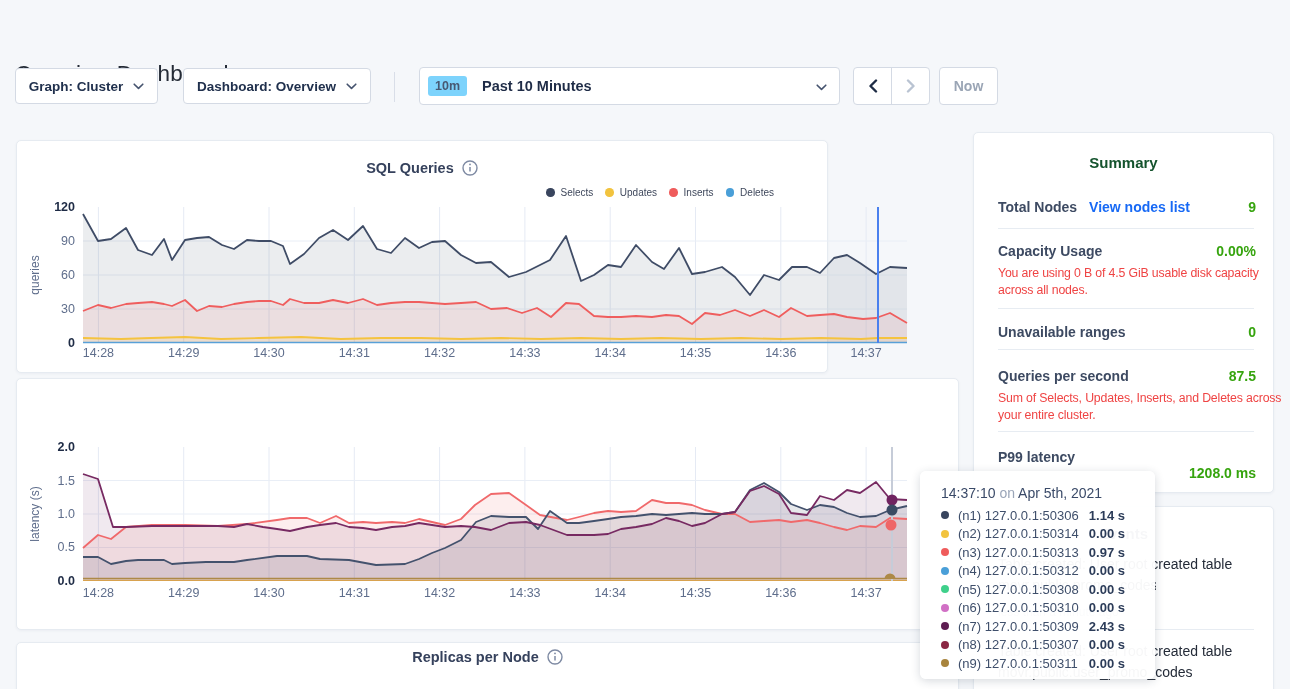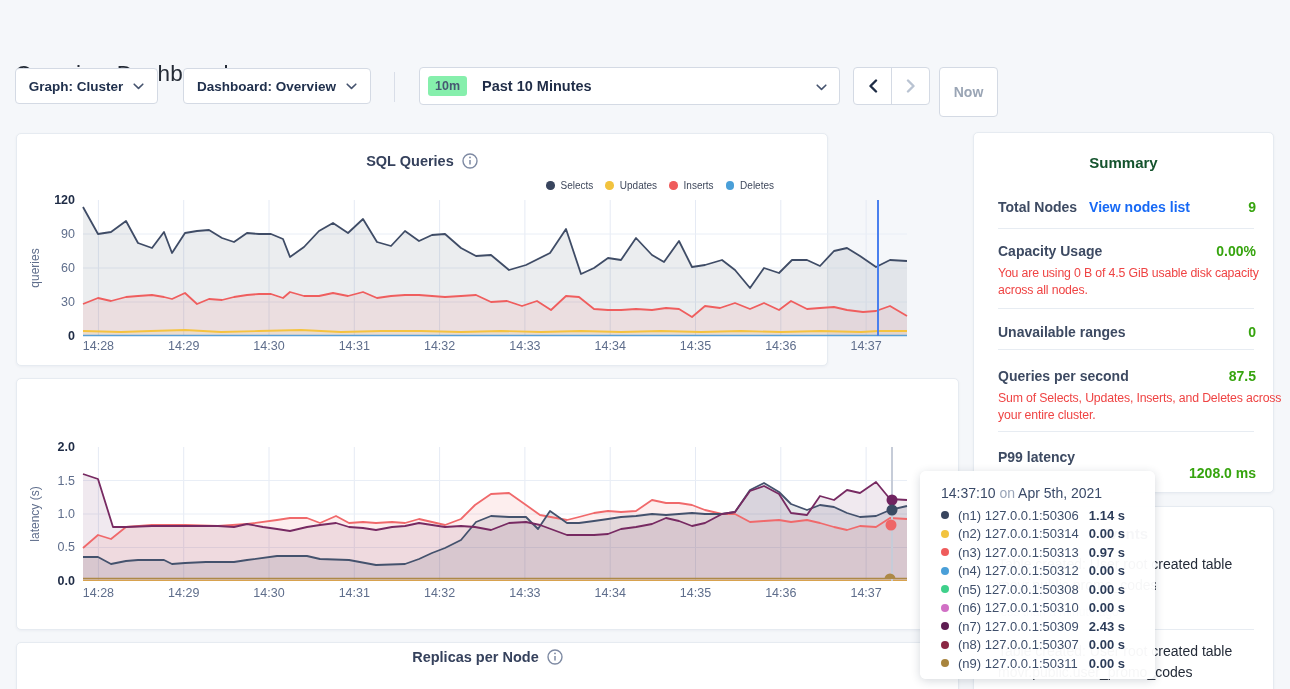--- a/index.html
+++ b/index.html
@@ -33,42 +33,42 @@
 
 <div class="btn" style="left:15px; top:68px; width:143px; height:36px; gap:10px;">Graph: Cluster <svg width="11" height="7" viewBox="0 0 11 7">
       <path d="M1.2 1.2 L5.5 5.4 L9.8 1.2" fill="none" stroke="#45536e" stroke-width="1.6" stroke-linecap="round" stroke-linejoin="round"></path>
     </svg></div>
 <div class="btn" style="left:183px; top:68px; width:188px; height:36px; gap:10px;">Dashboard: Overview <svg width="11" height="7" viewBox="0 0 11 7">
       <path d="M1.2 1.2 L5.5 5.4 L9.8 1.2" fill="none" stroke="#45536e" stroke-width="1.6" stroke-linecap="round" stroke-linejoin="round"></path>
     </svg></div>
 <div class="abs" style="left:394px; top:72px; width:1px; height:30px; background:#d9dee8;"></div>
 
 <div class="btn" style="left:419px; top:67px; width:421px; height:38px; justify-content:flex-start; padding:0 12px 0 8px;">
-  <span style="background:#86efac; border-radius:3px; font-size:12.5px; color:#475872; padding:3px 7px;">10m</span>
+  <span style="background:#7dd3fc; border-radius:3px; font-size:12.5px; color:#475872; padding:3px 7px;">10m</span>
   <span style="margin-left:15px; font-size:14.5px; color:#1f2c47;">Past 10 Minutes</span>
   <span style="margin-left:auto;"><svg width="11" height="7" viewBox="0 0 11 7">
         <path d="M1.2 1.2 L5.5 5.4 L9.8 1.2" fill="none" stroke="#45536e" stroke-width="1.6" stroke-linecap="round" stroke-linejoin="round"></path>
       </svg></span>
 </div>
 
 <div class="btn" style="left:853px; top:67px; width:77px; height:38px; padding:0;">
   <div style="flex:1; display:flex; align-items:center; justify-content:center; border-right:1px solid #d4dae4; height:100%;">
     <svg width="10" height="14" viewBox="0 0 10 14">
         <path d="M8 1.5 L2.5 7 L8 12.5" fill="none" stroke="#1e2c45" stroke-width="2.4" stroke-linecap="round" stroke-linejoin="round"></path>
       </svg>
   </div>
   <div style="flex:1; display:flex; align-items:center; justify-content:center; height:100%;">
     <svg width="10" height="14" viewBox="0 0 10 14">
         <path d="M2 1.5 L7.5 7 L2 12.5" fill="none" stroke="#b9c3d2" stroke-width="2.4" stroke-linecap="round" stroke-linejoin="round"></path>
       </svg>
   </div>
 </div>
-<div class="btn" style="left:939px; top:67px; width:59px; height:50px; color:#9aa5b5; font-size:14px;">Now</div>
-
-<div class="card" style="left:16px; top:133px; width:812px; height:233px;">
+<div class="btn" style="left:939px; top:67px; width:59px; height:38px; color:#9aa5b5; font-size:14px;">Now</div>
+
+<div class="card" style="left:16px; top:140px; width:812px; height:233px;">
   <div class="ctitle" style="top:19px;">SQL Queries &nbsp;<svg width="16" height="16" viewBox="0 0 16 16" style="vertical-align:-3px">
         <circle cx="8" cy="8" r="7" fill="none" stroke="#7e8aa3" stroke-width="1.4"></circle>
         <line x1="8" y1="7" x2="8" y2="11.6" stroke="#7e8aa3" stroke-width="1.5"></line>
         <circle cx="8" cy="4.4" r="0.9" fill="#7e8aa3"></circle>
       </svg></div>
   <div class="legend" style="top:46px; right:53px;">
     <span class="it"><span class="ldot" style="background:#39455e"></span>Selects</span>
     <span class="it"><span class="ldot" style="background:#f2c33e"></span>Updates</span>
     <span class="it"><span class="ldot" style="background:#ef5c5c"></span>Inserts</span>
     <span class="it"><span class="ldot" style="background:#4a9fd8"></span>Deletes</span>

